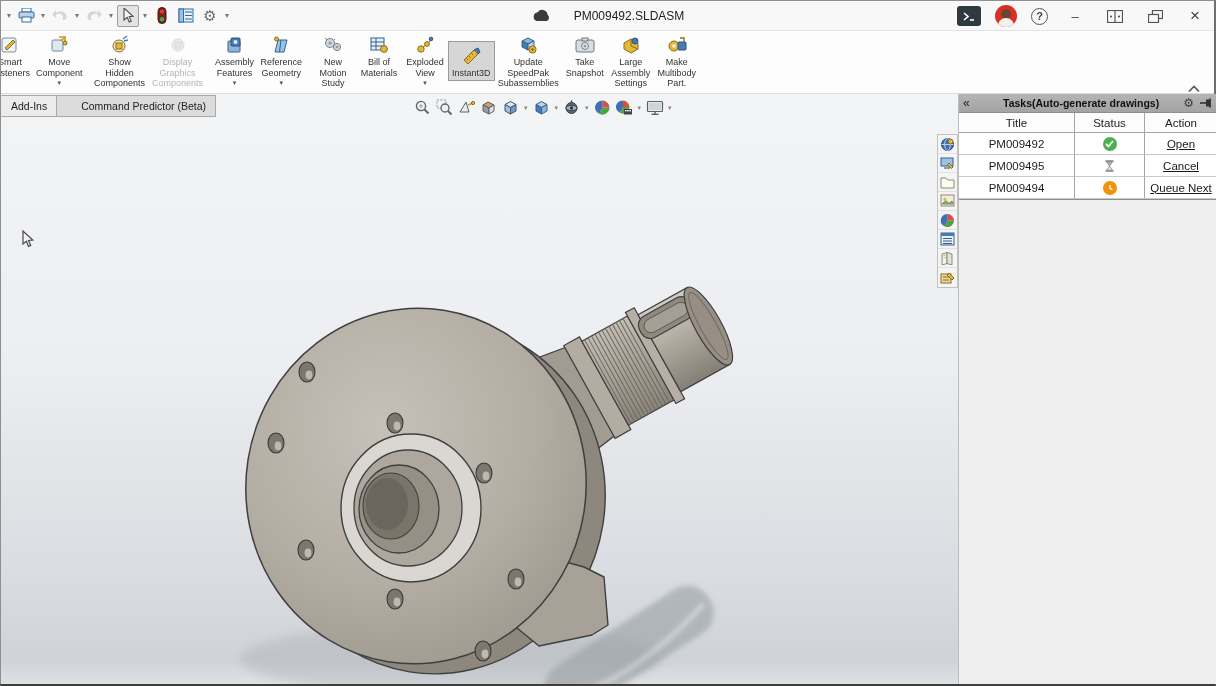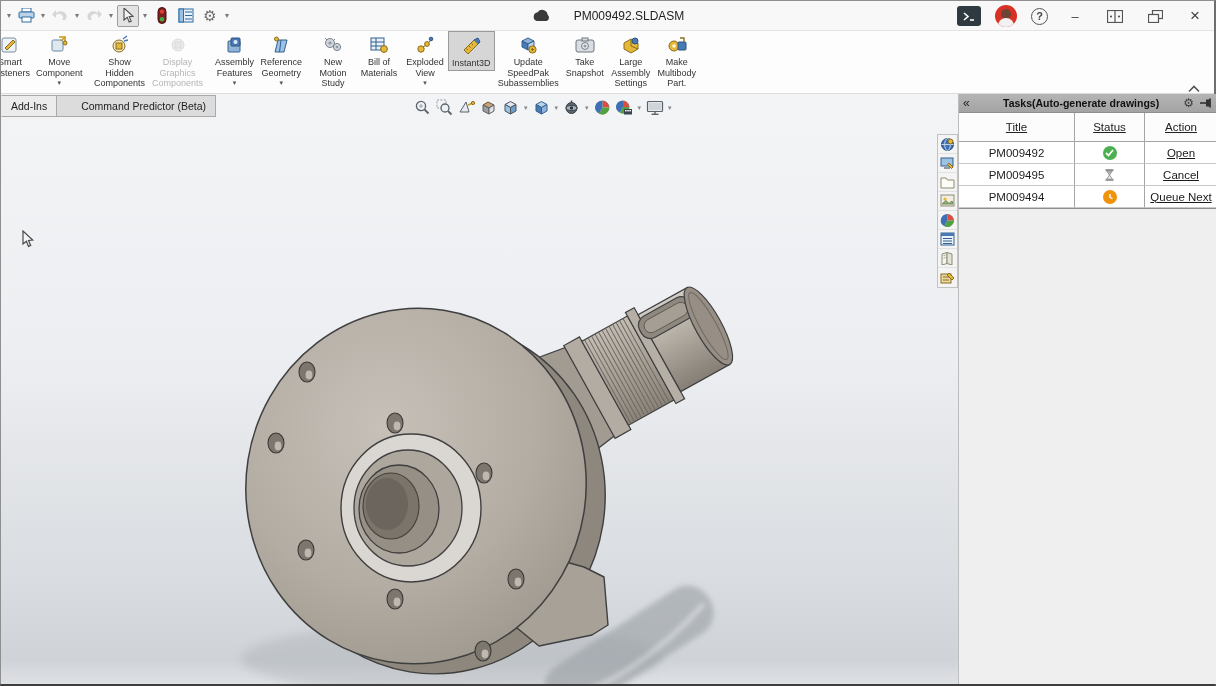--- a/index.html
+++ b/index.html
@@ -29,21 +29,21 @@
   
   .ribbon { position:absolute; left:0; top:30px; width:100%; height:63px; background:#fdfdfd;
             border-bottom:1px solid #dcdcdc; display:flex; align-items:flex-start; overflow:hidden; }
   .rbtn { min-width:46px; padding:3px 3px 1px; display:flex; flex-direction:column; align-items:center;
           justify-content:flex-start; cursor:default; position:relative; }
   .ricon { height:22px; display:flex; align-items:center; justify-content:center; margin-bottom:1px; }
   .rlabel { font-size:9px; line-height:10.5px; color:#333; text-align:center; white-space:pre-line; }
   .rcaret { font-size:7px; color:#555; margin-top:1px; }
   .rbtn.disabled .rlabel { color:#b5b5b5; }
   .rbtn.disabled .ricon { opacity:.35; filter:grayscale(1); }
-  .rbtn.active { background:#d6d6d6; border:1px solid #9a9a9a; }
+  .rbtn.active { background:#d6d6d6; border:1px solid #9a9a9a;margin-top:10px; }
   .rbtn.cut { margin-left:-14px; }
   .rgroup-sep { width:1px; background:#ddd; margin:3px 2px; }
   .ribbon-collapse { position:absolute; right:14px; top:78px; z-index:5; }
 
   
   .cmdtabs { position:absolute; left:0; top:94px; display:flex; z-index:6; }
   .ctab { height:22px; padding:2px 9px; font-size:10.5px; color:#222; background:#ececec;
           border:1px solid #a9a9a9; border-left:none; display:flex; align-items:center; }
   .ctab:first-child { border-left:1px solid #a9a9a9; border-left-color:transparent; }
   .ctab.active { background:#dcdcdc;padding-left:24px; }
@@ -65,21 +65,21 @@
   .tasks-panel { position:absolute; left:957px; top:93px; width:259px; height:590px;
                  background:#efefef; border-left:1px solid #bdbdbd; }
   .tp-header { height:19px; background:linear-gradient(180deg,#b5b5b5,#a3a3a3); border-bottom:1px solid #8e8e8e;
                display:flex; align-items:center; padding:0 4px; }
   .tp-collapse { font-size:12px; color:#222; width:16px; }
   .tp-title { flex:1; text-align:center; font-size:10.5px; font-weight:bold; color:#111; }
   .tp-gear { font-size:12px; color:#3c3c3c; margin-right:6px; }
   .tp-table { display:grid; grid-template-columns:116px 70px 72px; background:#fff; border-bottom:1px solid #8d8d8d; }
   .tcell { border-right:1px solid #a5a5a5; border-bottom:1px solid #c9c9c9; height:22px;
            display:flex; align-items:center; justify-content:center; font-size:11.5px; color:#1c1c1c; background:#fff; }
-  .tcell.hdr { height:29px; font-size:11.5px; color:#222; background:#fcfcfc; border-bottom:1px solid #a5a5a5;text-decoration:underline; }
+  .tcell.hdr { height:20px; font-size:11.5px; color:#222; background:#fcfcfc; border-bottom:1px solid #a5a5a5; }
   .tcell:nth-child(3n) { border-right:none; }
   .tlink { text-decoration:underline; color:#1a1a1a; cursor:pointer; }
   .status-dot { width:14px; height:14px; border-radius:50%; display:flex; align-items:center; justify-content:center; }
 
   .cursor-arrow { position:absolute; left:20px; top:136px; z-index:9; }
 </style>
 </head>
 <body>
 
 <div class="window">

